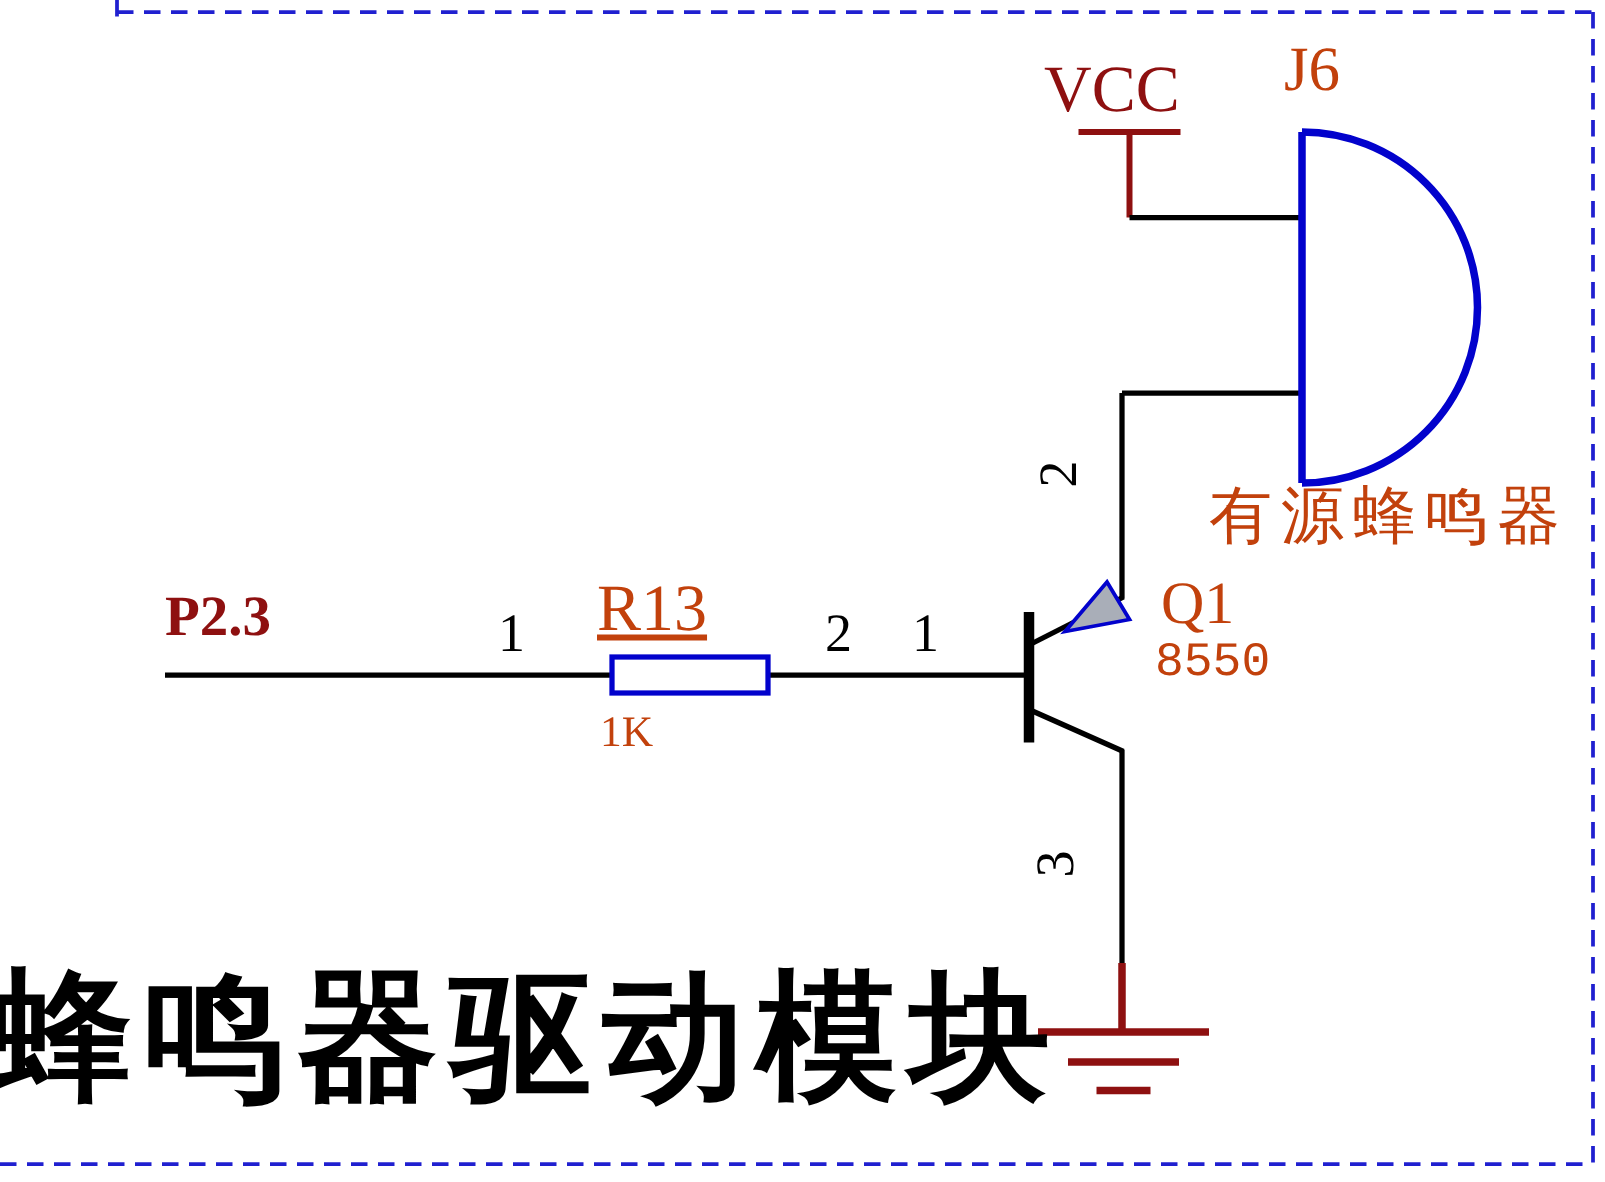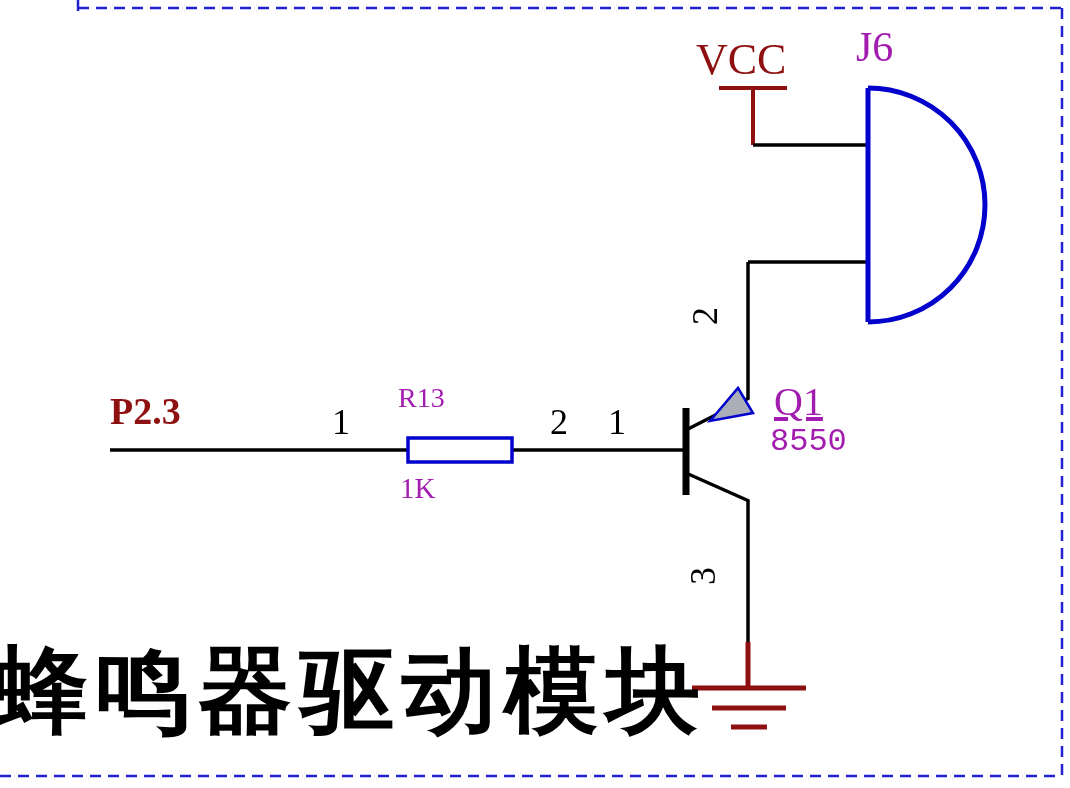--- a/index.html
+++ b/index.html
@@ -6,36 +6,36 @@
   .canvas{
     position:relative;
     width:1070px;height:788px;
     background:#ffffff;
     overflow:hidden;
     font-family:"Liberation Serif","DejaVu Serif",serif;
   }
   .canvas svg{position:absolute;left:0;top:0;}
   .lbl{position:absolute;white-space:nowrap;line-height:1;}
   .red{color:#8e1010;}
-  .blue{color:#a21caf;}
+  .blue{color:#c2410c;}
   .black{color:#000000;}
   .vcc-label{left:696px;top:38px;font-size:44px;}
   .j6-label{left:856px;top:26px;font-size:42px;}
   .buzzer-name{left:806px;top:324px;font-size:42px;letter-spacing:6px;}
   .p23-label{left:110px;top:392px;font-size:38px;font-weight:bold;}
   .pin{font-size:36px;}
   .pin-r1{left:332px;top:404px;}
   .pin-r2{left:550px;top:404px;}
   .pin-q1{left:608px;top:404px;}
   .pin-rot{transform:rotate(-90deg);transform-origin:center center;}
   .pin-q2{left:696px;top:298px;}
   .pin-q3{left:694px;top:558px;}
-  .r13-label{left:398px;top:384px;font-size:28px;}
+  .r13-label{left:398px;top:384px;font-size:44px;text-decoration:underline;}
   .r13-value{left:400px;top:474px;font-size:29px;}
-  .q1-label{left:774px;top:382px;font-size:40px;text-decoration:underline;}
+  .q1-label{left:774px;top:382px;font-size:40px;}
   .q1-value{left:770px;top:426px;font-size:32px;font-family:Liberation Mono, monospace;}
   .module-title{
     left:-6px;top:644px;
     font-size:94px;font-weight:900;
     letter-spacing:8px;
     font-family:"Liberation Sans","DejaVu Sans",sans-serif;
     color:#000;
   }
 </style>
 </head>
@@ -83,20 +83,21 @@
     <g stroke="#8e1010" stroke-width="5" fill="none">
       <line x1="748" y1="642" x2="748" y2="688"></line>
       <line x1="692" y1="688" x2="806" y2="688"></line>
       <line x1="712" y1="708" x2="786" y2="708"></line>
       <line x1="731" y1="727" x2="767" y2="727"></line>
     </g>
   </svg>
 
   <div class="lbl red vcc-label">VCC</div>
   <div class="lbl blue j6-label">J6</div>
+  <div class="lbl blue buzzer-name">有源蜂鸣器</div>
 
   <div class="lbl red p23-label">P2.3</div>
 
   <div class="lbl black pin pin-r1">1</div>
   <div class="lbl blue r13-label">R13</div>
   <div class="lbl blue r13-value">1K</div>
   <div class="lbl black pin pin-r2">2</div>
 
   <div class="lbl black pin pin-q1">1</div>
   <div class="lbl black pin pin-rot pin-q2">2</div>

